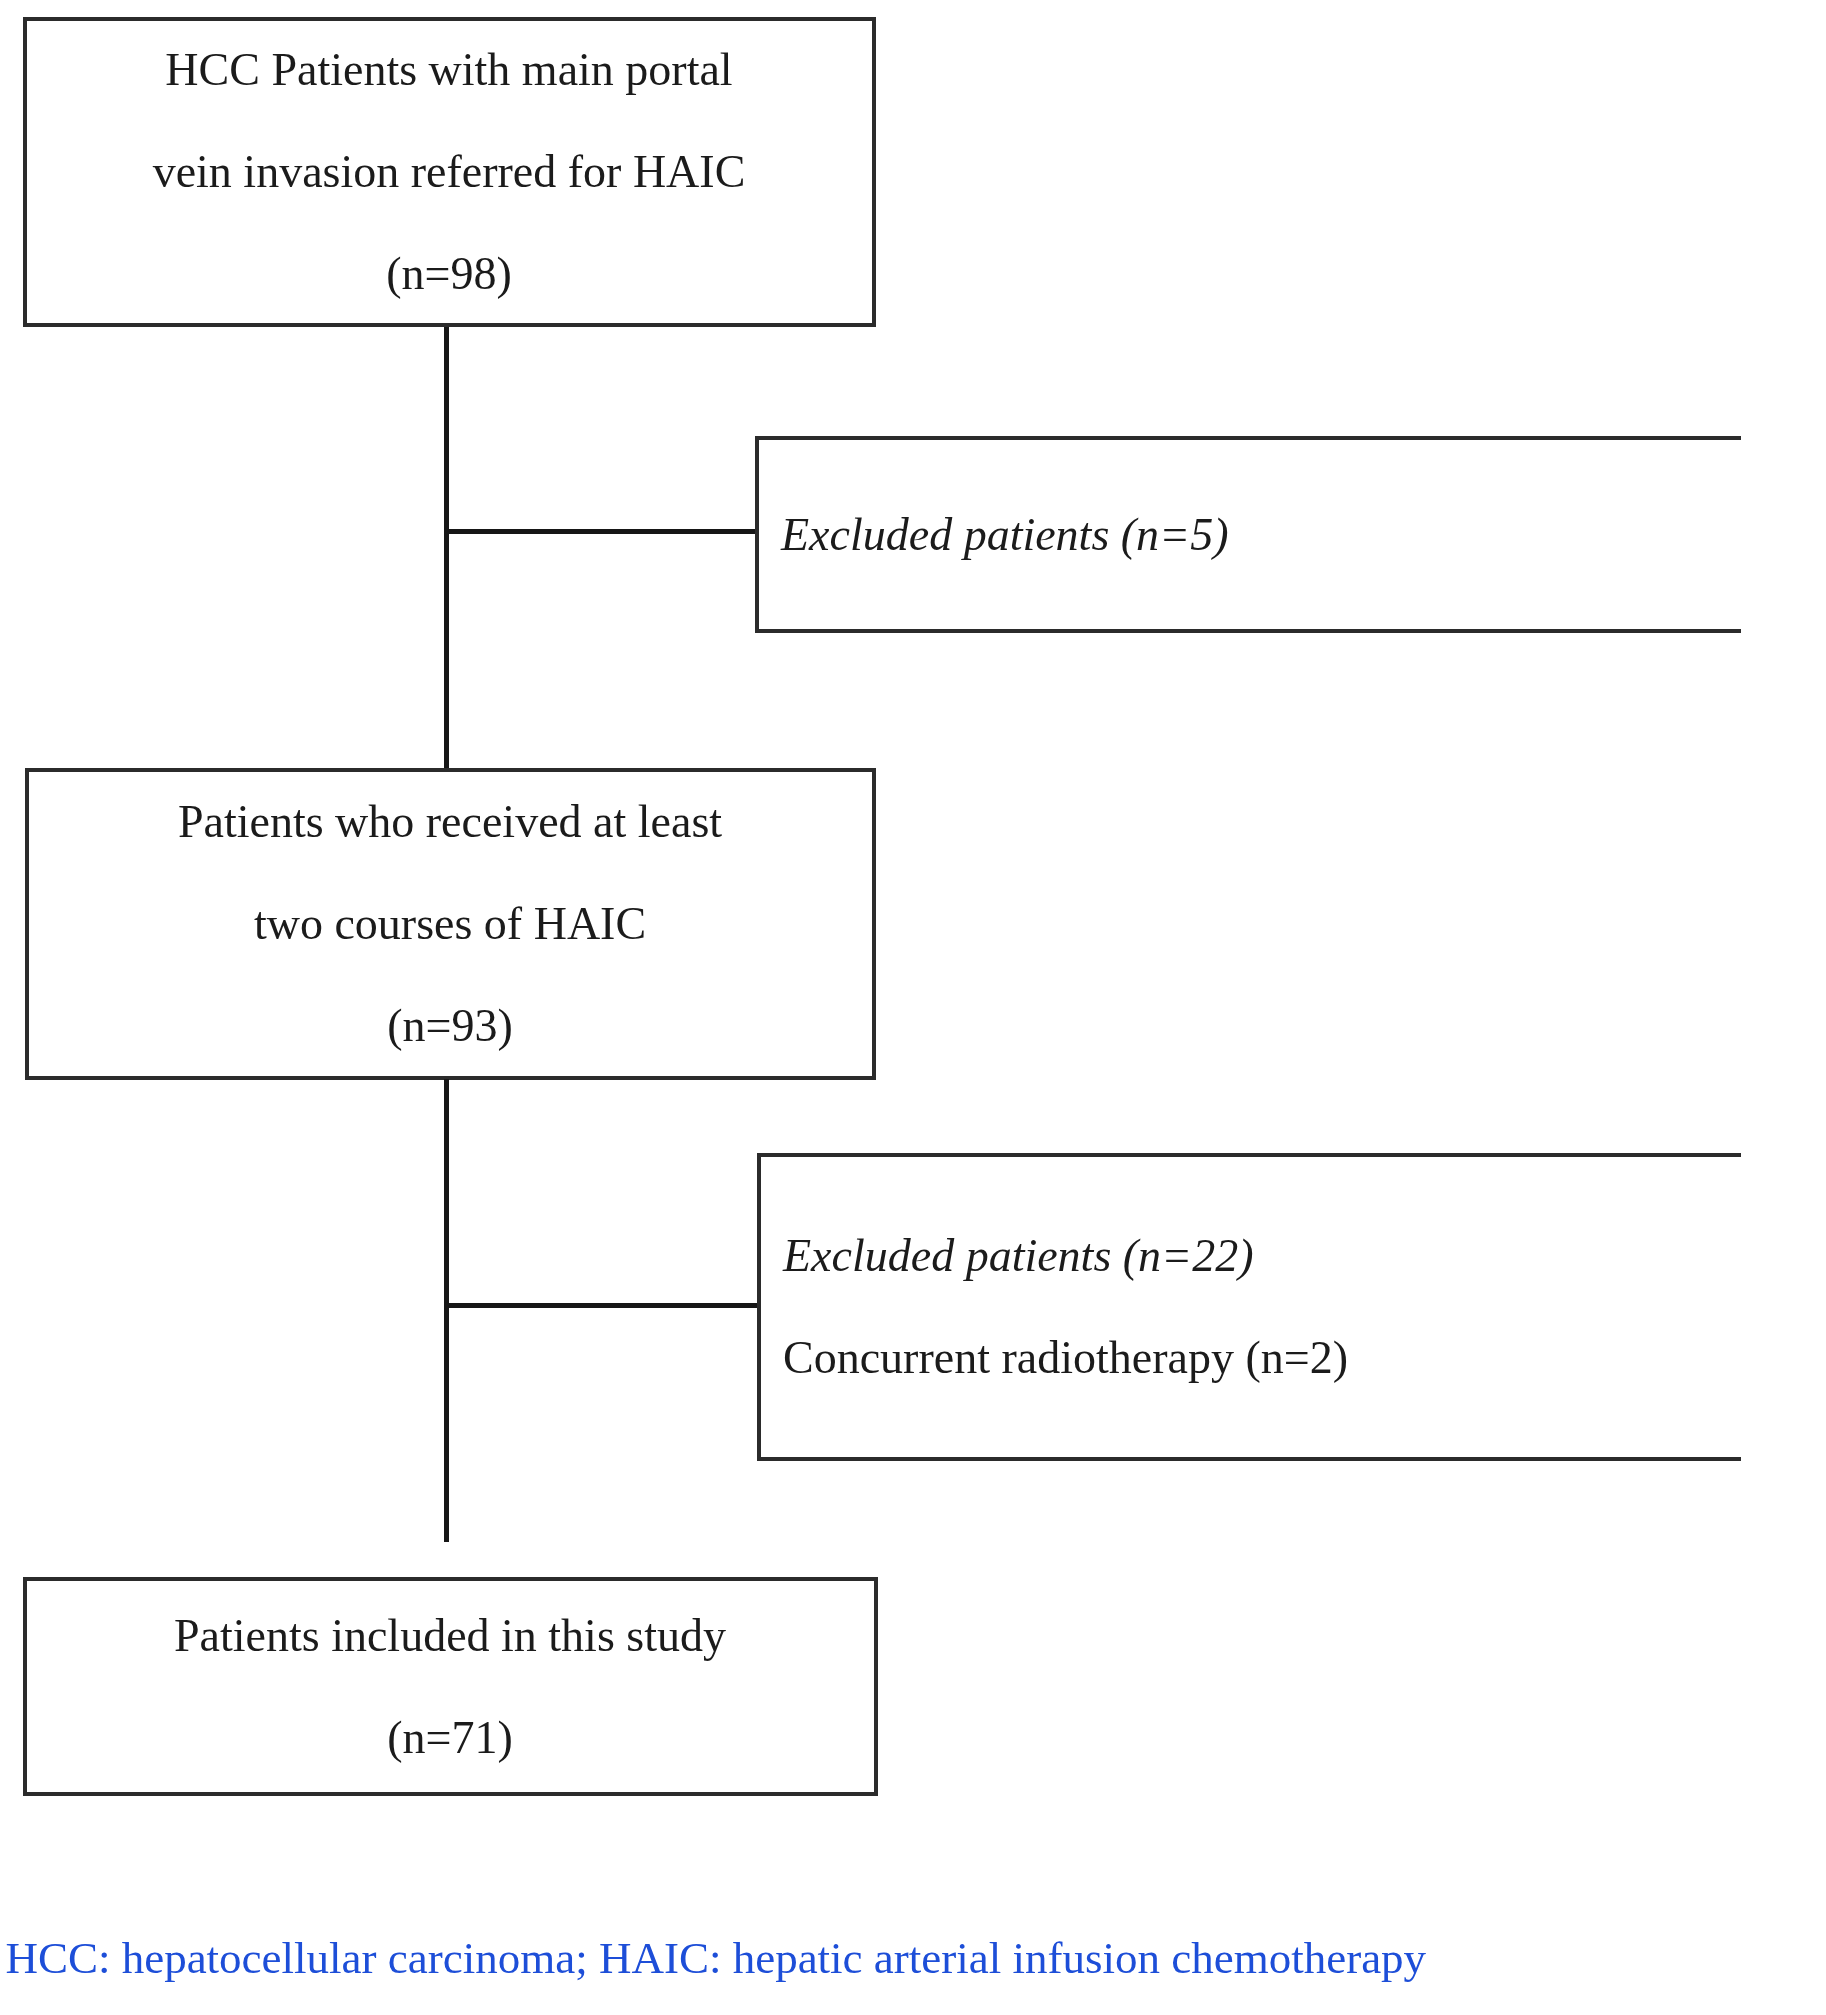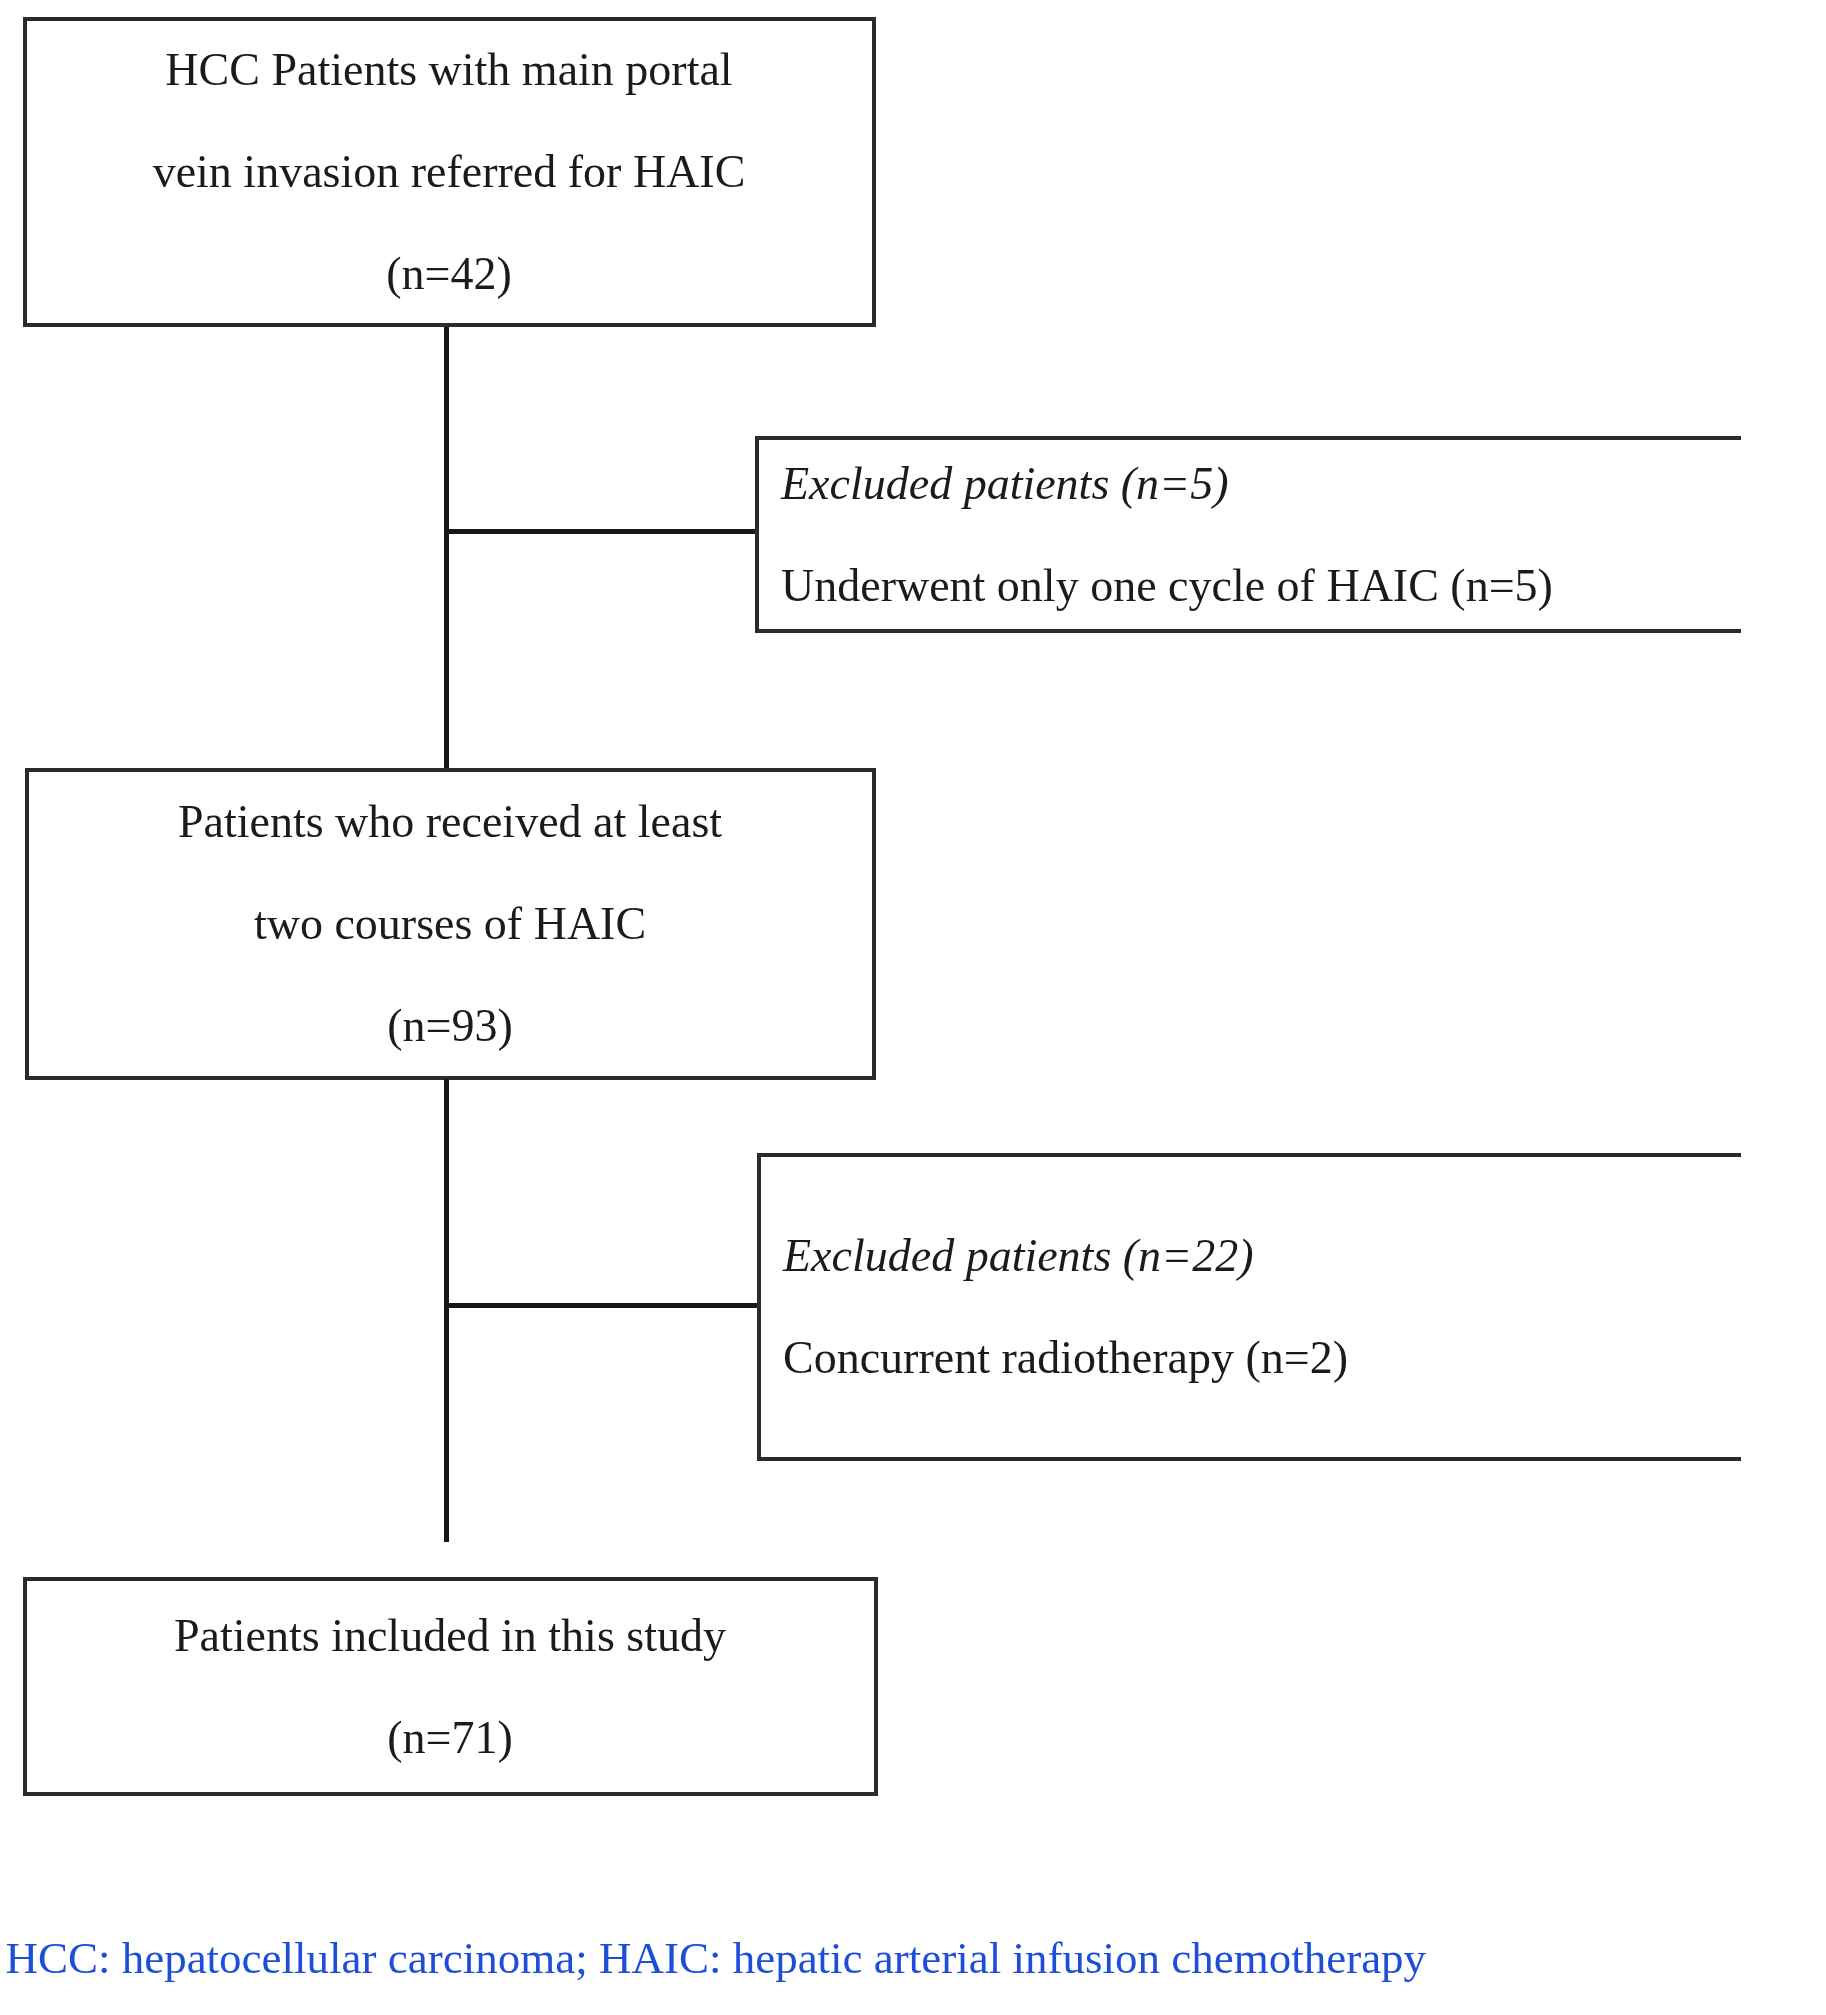--- a/index.html
+++ b/index.html
@@ -55,29 +55,28 @@
   }
 </style>
 </head>
 <body>
 
 <div class="page">
 
   <div class="box centered" id="box-top">
     <div class="line">HCC Patients with main portal</div>
     <div class="line">vein invasion referred for HAIC</div>
-    <div class="line">(n=42)</div>
+    <div class="line">(n=98)</div>
   </div>
 
   <div class="connector" id="conn-v1"></div>
   <div class="connector" id="conn-h1"></div>
 
   <div class="box leftalign" id="box-excl1">
     <div class="line italic">Excluded patients (n=5)</div>
-    <div class="line">Underwent only one cycle of HAIC (n=5)</div>
   </div>
 
   <div class="box centered" id="box-middle">
     <div class="line">Patients who received at least</div>
     <div class="line">two courses of HAIC</div>
     <div class="line">(n=93)</div>
   </div>
 
   <div class="connector" id="conn-v2"></div>
   <div class="connector" id="conn-h2"></div>

